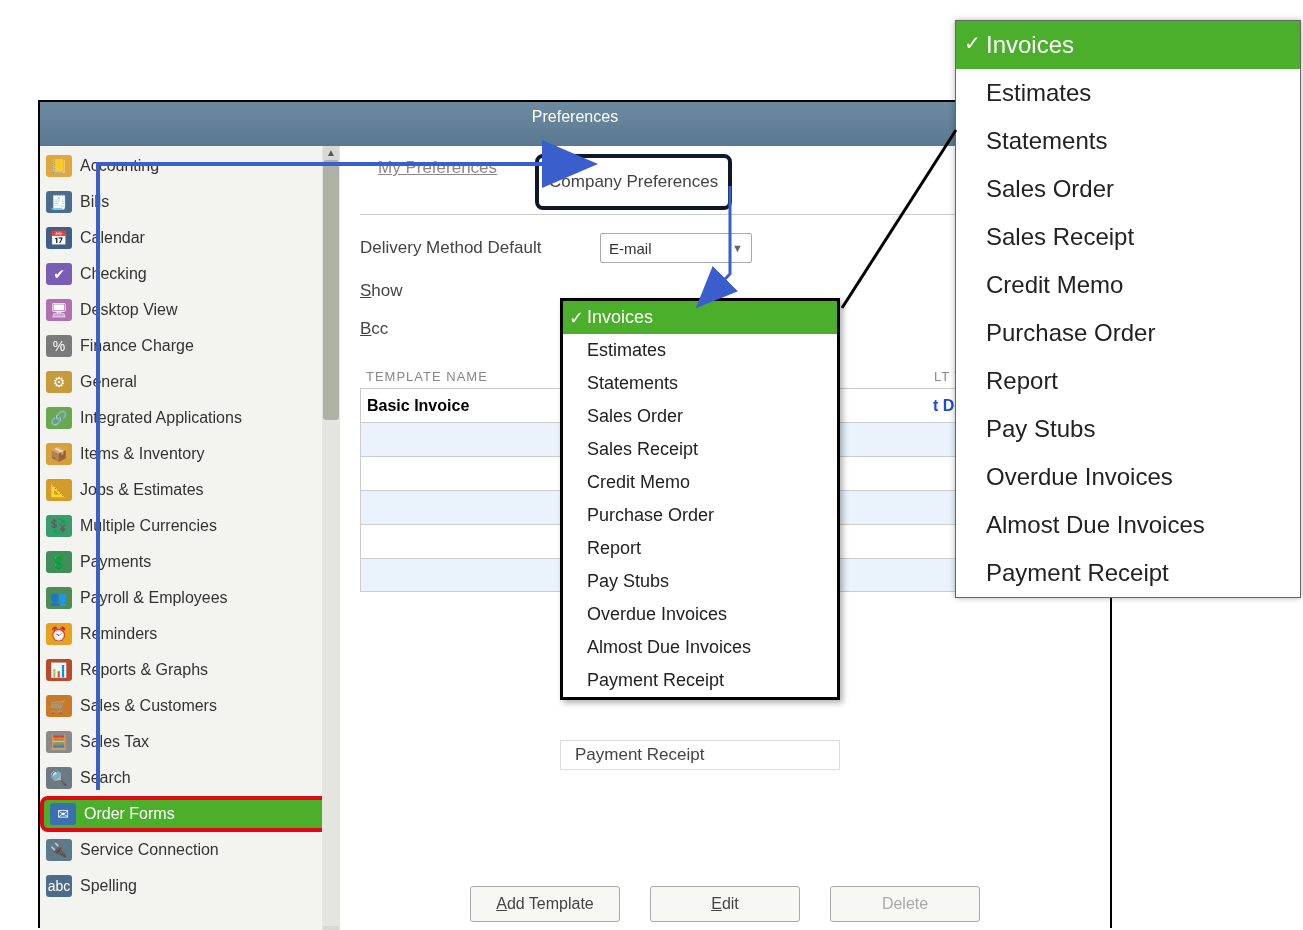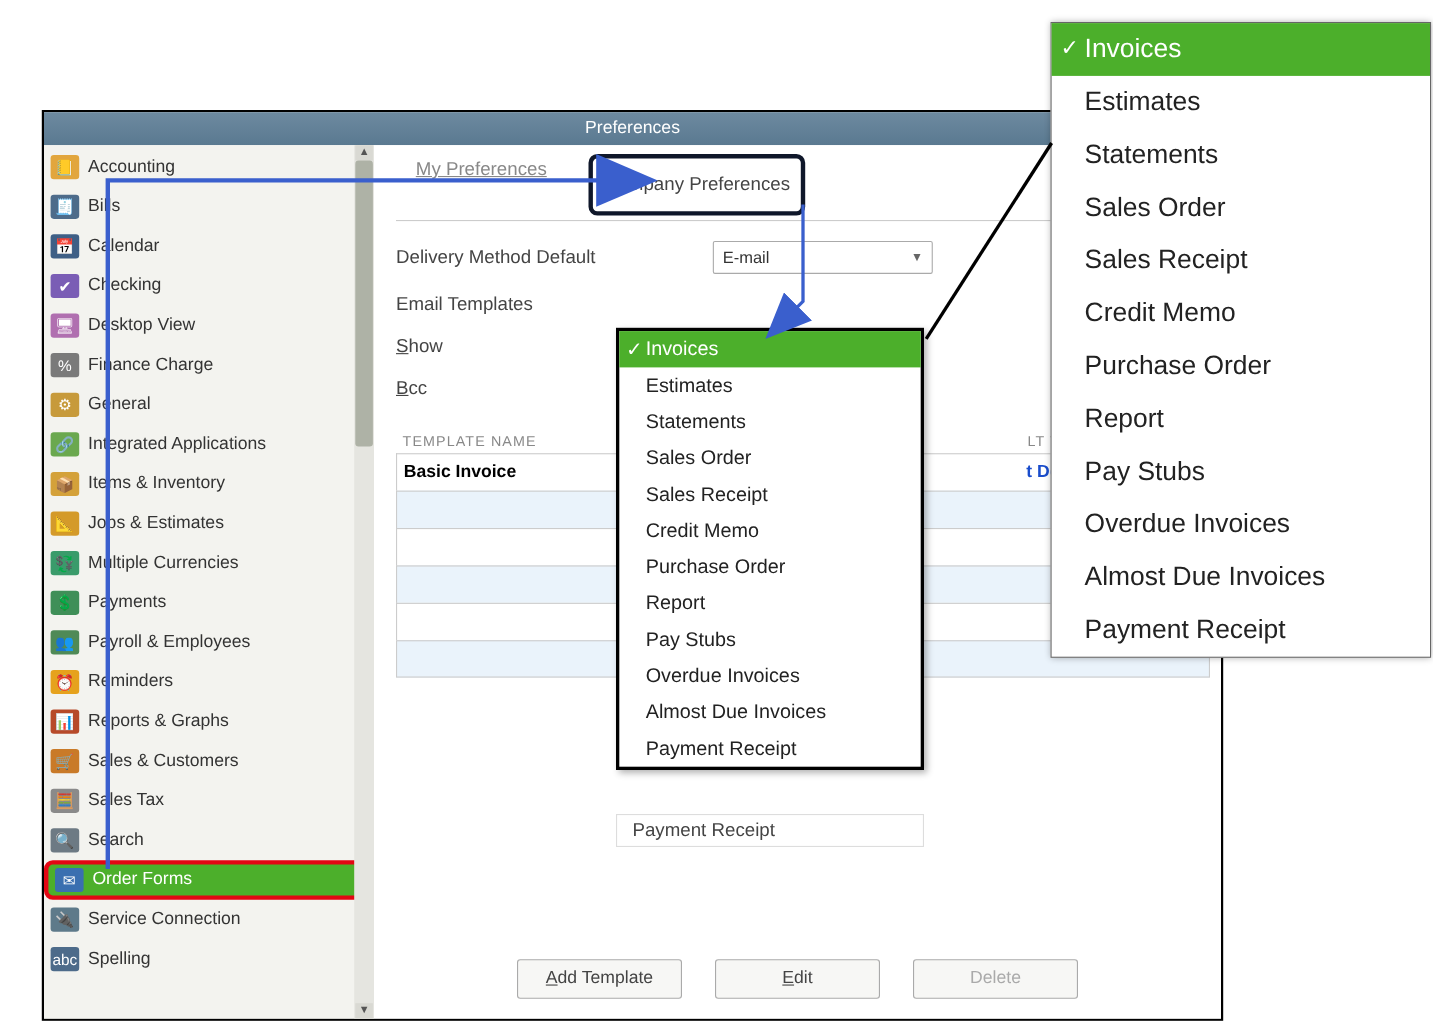--- a/index.html
+++ b/index.html
@@ -5,21 +5,21 @@
   * { box-sizing: border-box; font-family: Arial, Helvetica, sans-serif; }
   body { margin:0; padding:20px; background:#fff; }
   .canvas { position:relative; width:1303px; height:930px; }
 
   
   .prefs-window {
     position:absolute; left:18px; top:80px; width:1074px; height:828px;
     border:2px solid #000; background:#fff;
   }
   .titlebar {
-    height:30px; background:linear-gradient(#6d8aa0,#5a7990);
+    height:44px; background:linear-gradient(#6d8aa0,#5a7990);
     color:#fff; text-align:center; font-size:16px; line-height:30px;
   }
   .window-body { display:flex; height:calc(100% - 30px); }
 
   .sidebar {
     width:300px; background:#f3f3ef; display:flex; flex-direction:column;
     position:relative;
   }
   .sidebar-scroll-track {
     position:absolute; right:0; top:0; width:18px; height:100%;
@@ -55,23 +55,23 @@
     border-bottom:1px solid #ccc;
   }
   .tab { font-size:17px; color:#444; padding:4px 8px; cursor:pointer;}
   .tab.inactive{ color:#888; text-decoration:underline; }
   .tab-highlight{ border:4px solid #0f172a; border-radius:8px; padding:14px 10px;}
 
   .field-row{ display:flex; align-items:center; margin:18px 0; }
   .field-label{ width:240px; font-size:17px; color:#444; }
   .underline-first::first-letter{ text-decoration:underline; }
   .dropdown{
-    width:200px; height:30px; border:1px solid #aaa; background:#fff;
+    width:152px; height:30px; border:1px solid #aaa; background:#fff;
     display:flex; align-items:center; justify-content:space-between;
-    padding:0 8px; font-size:15px; color:#333; border-radius:2px;margin-left:48px;
+    padding:0 8px; font-size:15px; color:#333; border-radius:2px;
   }
   .dropdown .chev{ color:#666; font-size:11px;}
 
   .table-wrap{ margin-top:26px;}
   .thead{ display:flex; font-size:13px; color:#888; letter-spacing:1px; padding:4px 6px;}
   .th-name{ flex:1;} .th-def{ width:160px; text-align:left;}
   .trow{ display:flex; height:34px; align-items:center; border:1px solid #ccc;
     border-bottom:none; padding:0 6px; font-size:16px;font-weight:bold;}
   .trow:last-child{ border-bottom:1px solid #ccc;}
   .trow.alt{ background:#eaf3fb;}
@@ -233,23 +233,20 @@
         </div>
 
         <div class="field-row">
           <div class="field-label">Delivery Method Default</div>
           <div class="dropdown">
             <span>E-mail</span>
             <span class="chev">▼</span>
           </div>
         </div>
 
-        <div class="field-row">
-          <div class="field-label">Email Templates</div>
-        </div>
 
         <div class="field-row">
           <div class="field-label underline-first">Show</div>
         </div>
 
         <div class="field-row">
           <div class="field-label underline-first">Bcc</div>
         </div>
 
         <div class="table-wrap">

